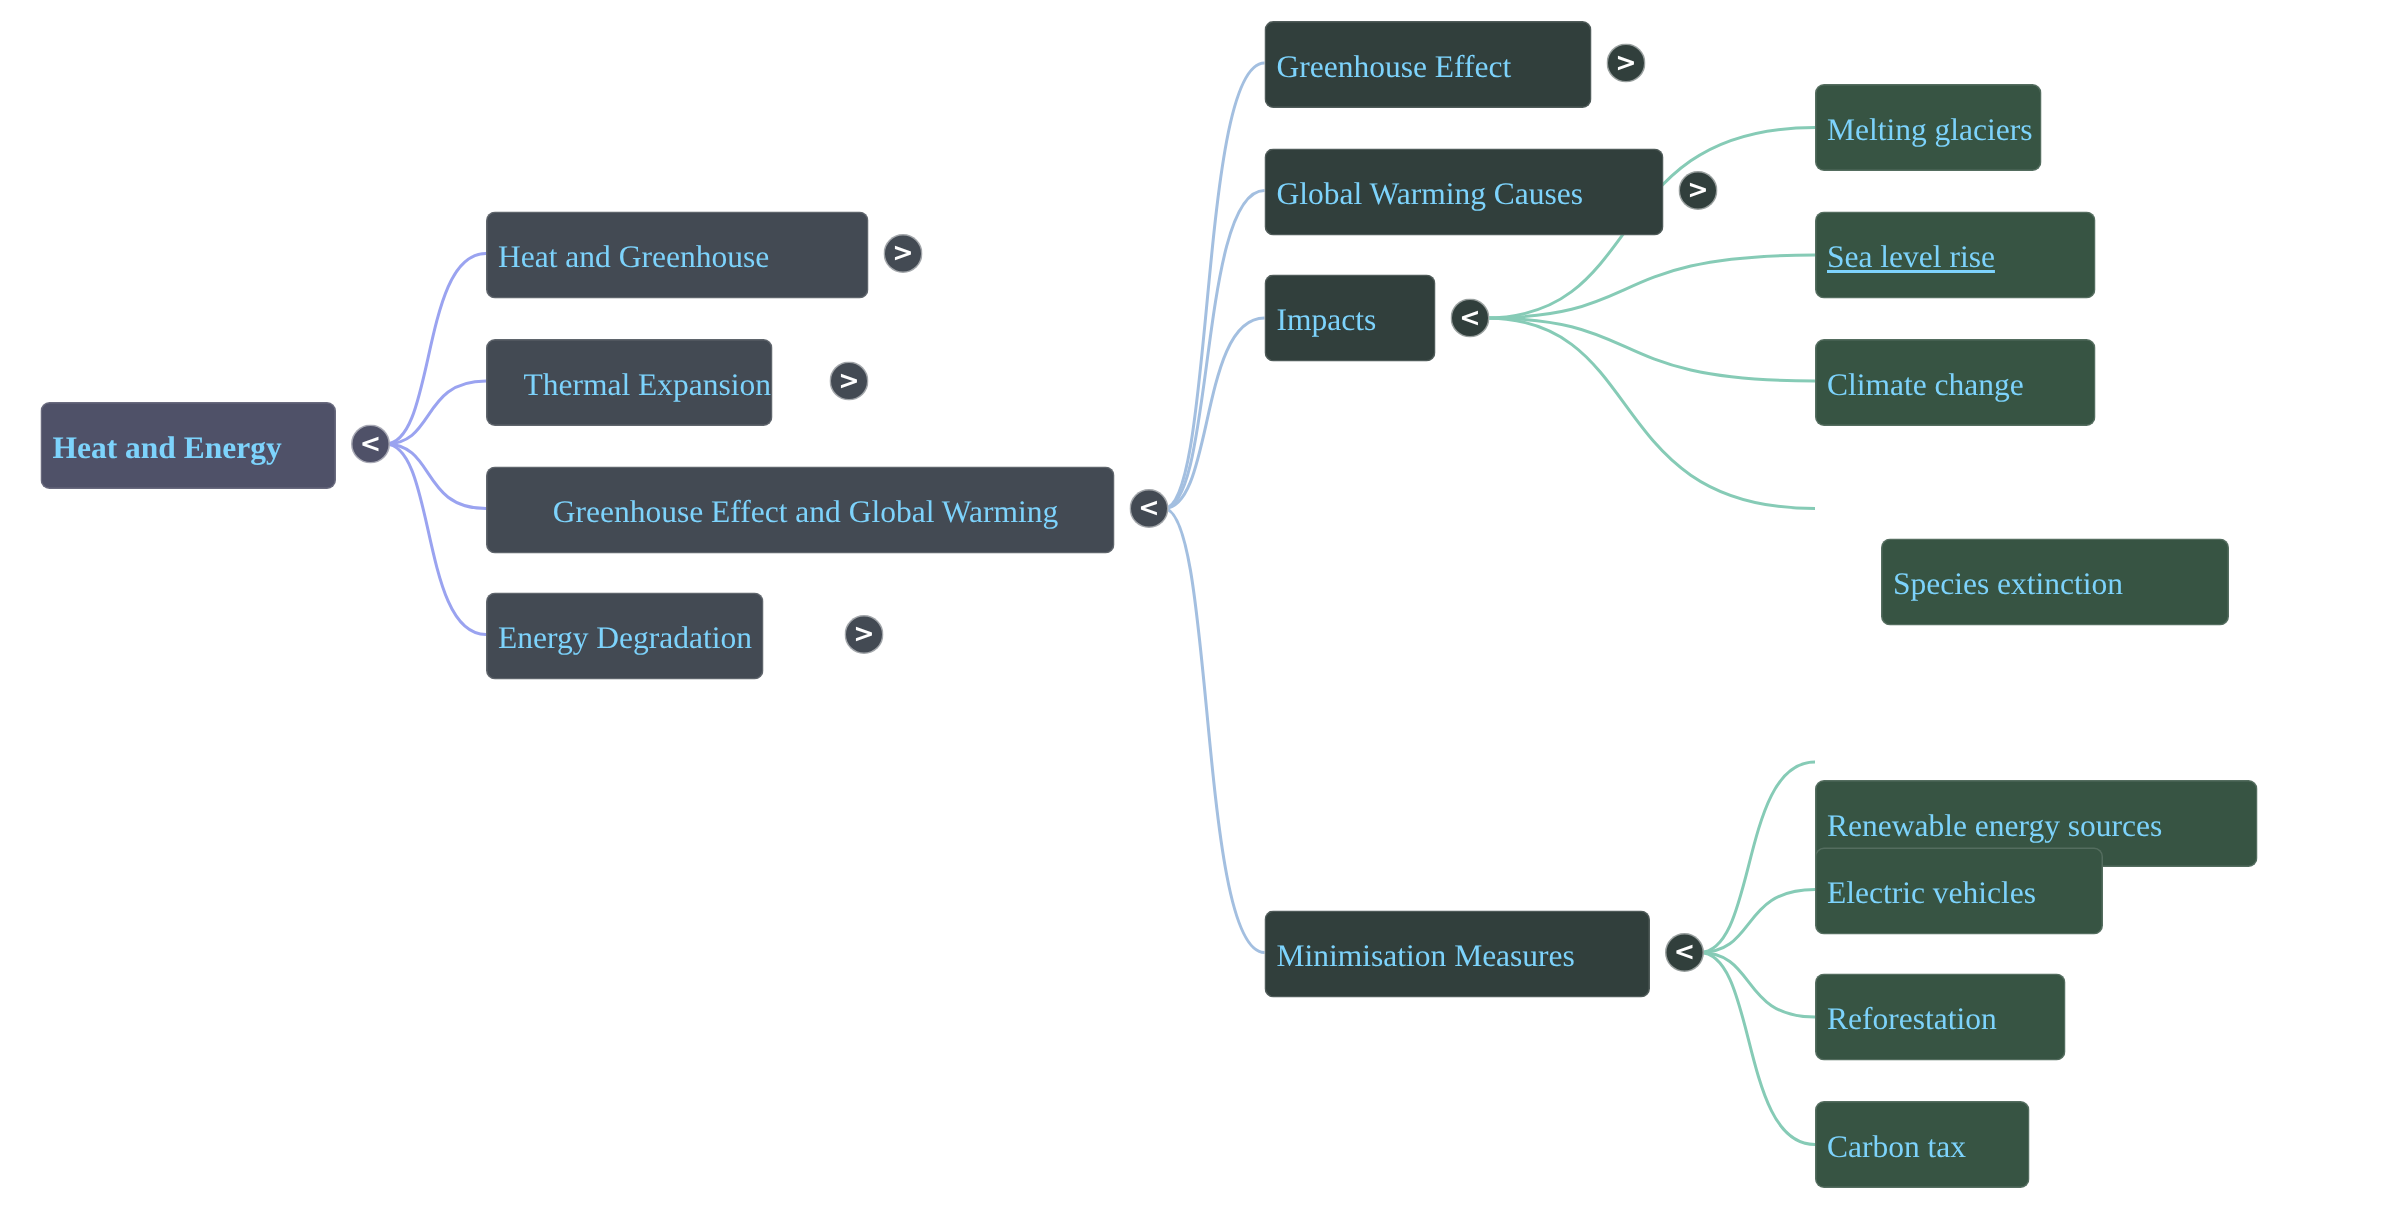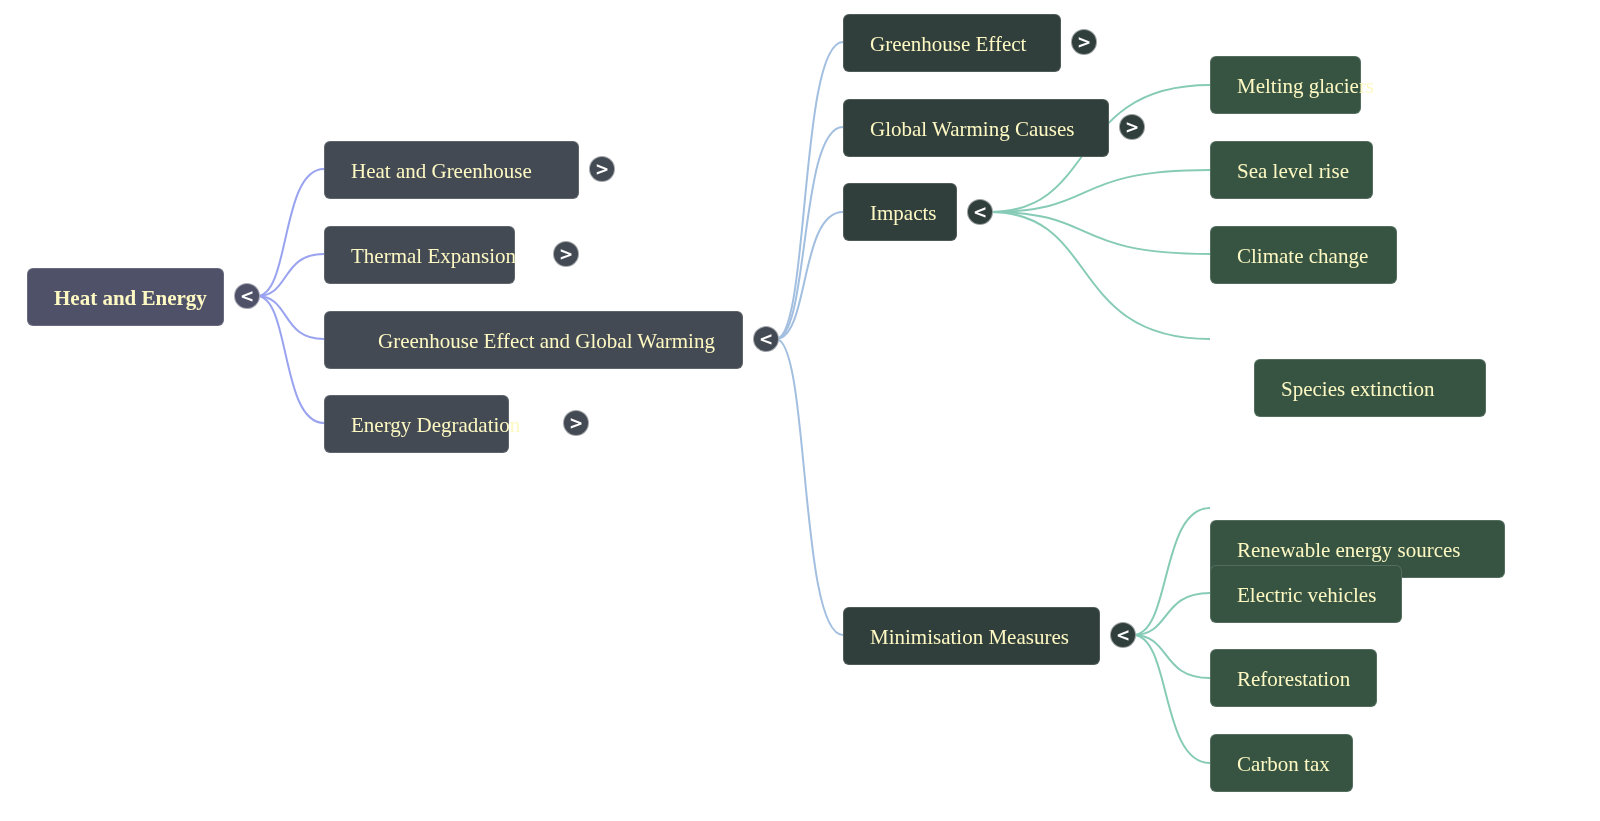--- a/index.html
+++ b/index.html
@@ -1,20 +1,20 @@
 <!DOCTYPE html>
 <html><head>
   <meta charset="utf-8">
   <style>
     html, body { margin: 0; padding: 0; background: #ffffff; }
     body { width: 1600px; height: 821px; position: relative; overflow: hidden;
            font-family: "Liberation Serif", "DejaVu Serif", serif; }
     #links { position: absolute; left: 0; top: 0; width: 1600px; height: 821px; }
     .node { position: absolute; box-sizing: border-box; height: 58px; border-radius: 6px;
-            color: #fef9c3; font-size: 21px; line-height: 58px; padding-left: 26px;
+            color: #7dd3fc; font-size: 21px; line-height: 58px; padding-left: 7px;
             white-space: nowrap; cursor: pointer; border: 1px solid rgba(255,255,255,0.15); }
     .lvl0 { background: #4f5168; font-weight: bold; }
     .lvl1 { background: #434a53; }
     .lvl2 { background: #313f3c; }
     .lvl3 { background: #375443; }
     .toggle { position: absolute; width: 26px; height: 26px; border-radius: 50%;
               margin-left: -13px; margin-top: -13px; color: #ffffff;
               font-family: "DejaVu Sans", sans-serif; font-size: 17px; font-weight: bold;
               line-height: 25px; text-align: center; cursor: pointer;
               border: 1px solid rgba(255,255,255,0.5); box-sizing: border-box; }
@@ -65,20 +65,20 @@
 <div class="node lvl2" style="left:843px; top:99px; width:266px;">Global Warming Causes</div>
 <div class="toggle t2" style="left:1132px; top:127px;">&gt;</div>
 
 <div class="node lvl2" style="left:843px; top:183px; width:114px;">Impacts</div>
 <div class="toggle t2" style="left:980px; top:212px;">&lt;</div>
 
 <div class="node lvl2" style="left:843px; top:607px; width:257px;">Minimisation Measures</div>
 <div class="toggle t2" style="left:1123px; top:635px;">&lt;</div>
 
 <div class="node lvl3" style="left:1210px; top:56px; width:151px;">Melting glaciers</div>
-<div class="node lvl3" style="left:1210px; top:141px; width:163px;">Sea level rise</div>
+<div class="node lvl3" style="left:1210px; top:141px; width:187px;text-decoration:underline;">Sea level rise</div>
 <div class="node lvl3" style="left:1210px; top:226px; width:187px;">Climate change</div>
 <div class="node lvl3" style="left:1254px; top:311px; width:232px;margin-top:48px;">Species extinction</div>
 
 <div class="node lvl3" style="left:1210px; top:496px; width:295px;margin-top:24px;">Renewable energy sources</div>
 <div class="node lvl3" style="left:1210px; top:565px; width:192px;">Electric vehicles</div>
 <div class="node lvl3" style="left:1210px; top:649px; width:167px;">Reforestation</div>
 <div class="node lvl3" style="left:1210px; top:734px; width:143px;">Carbon tax</div>
 
 </body></html>

